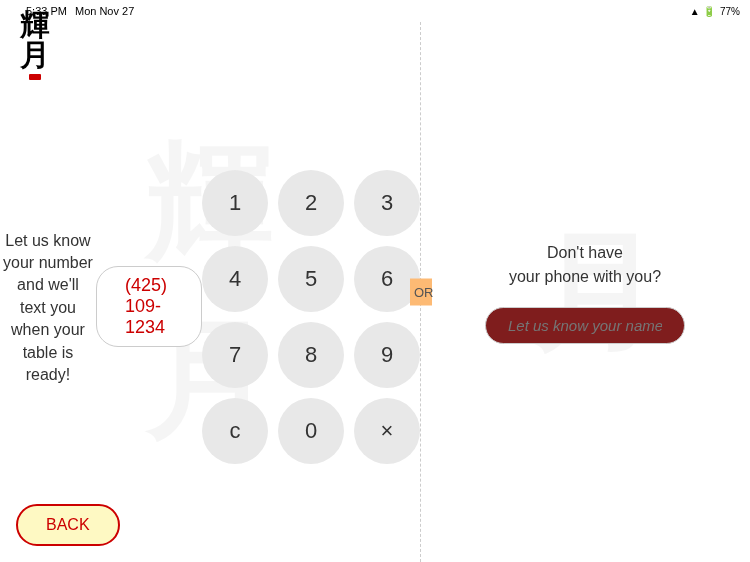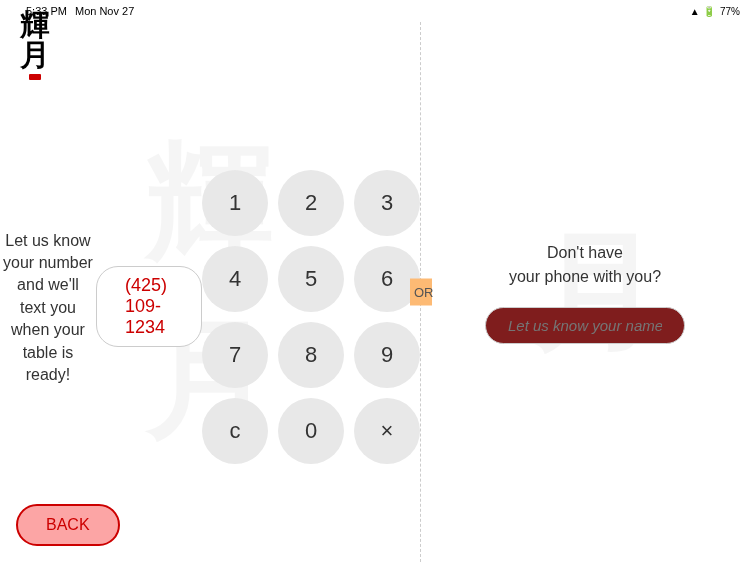--- a/index.html
+++ b/index.html
@@ -214,21 +214,21 @@
       display: flex;
       justify-content: space-between;
       align-items: center;
       z-index: 100;
     }
 
     .back-btn {
       border: 2px solid #cc0000;
       border-radius: 22px;
       padding: 10px 28px;
-      background: #fca5a5;
+      background: #fef9c3;
       color: #cc0000;
       font-size: 16px;
       font-weight: 500;
       cursor: pointer;
     }
 
     .ticket-btn {
       background: #cc0000;
       border: none;
       border-radius: 22px;

